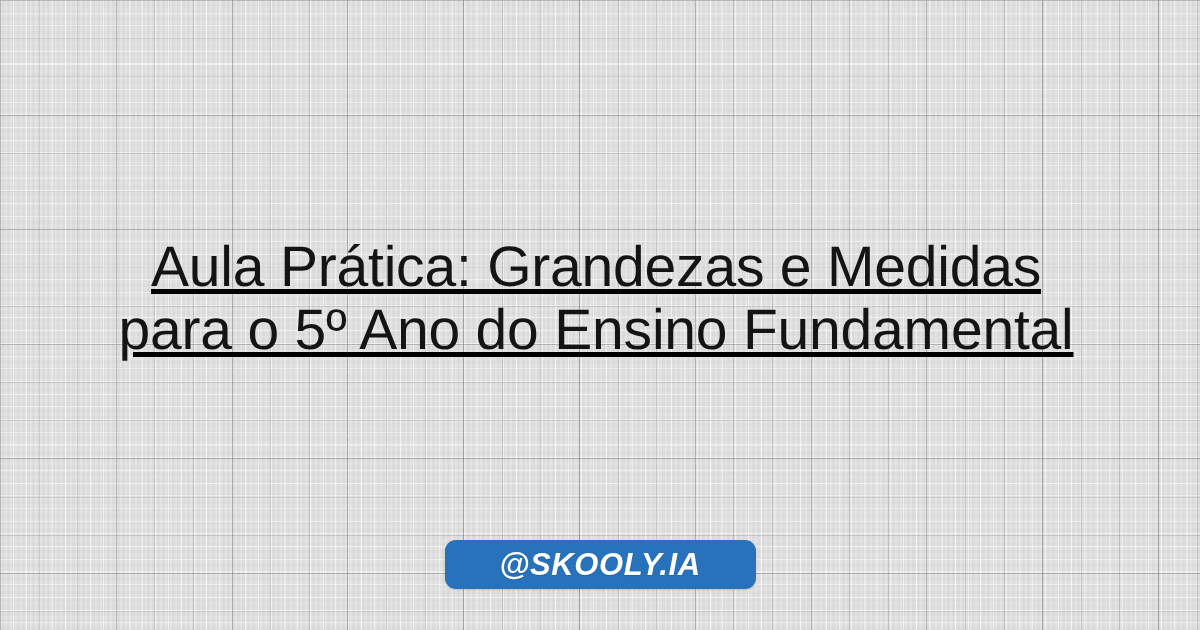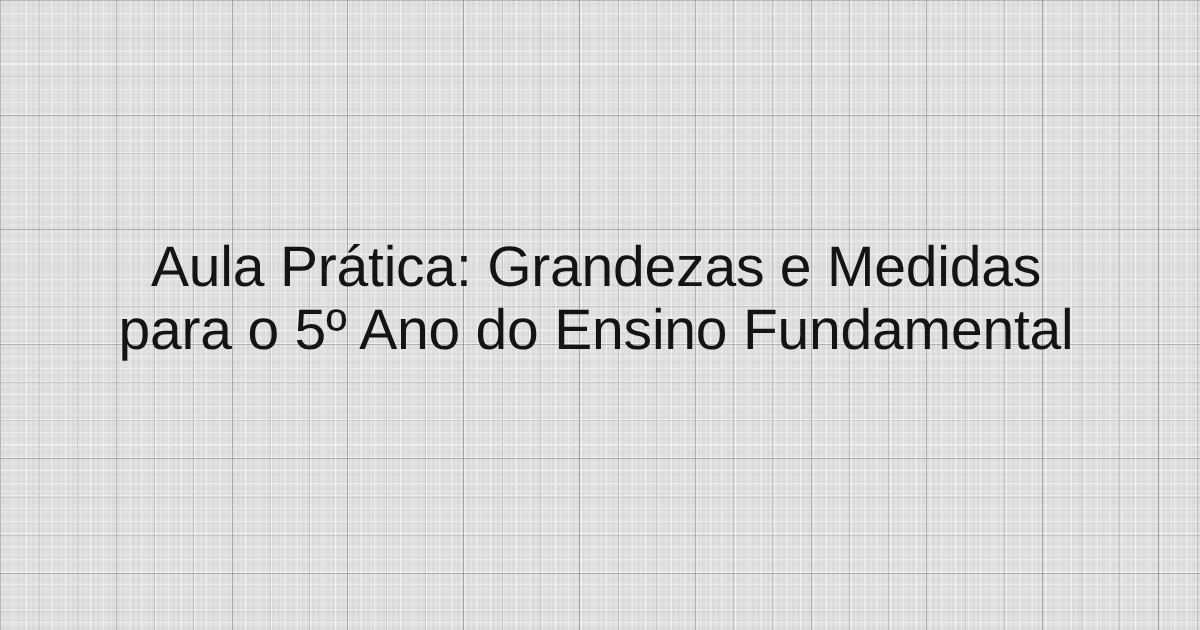--- a/index.html
+++ b/index.html
@@ -76,20 +76,21 @@
   
   .title-wrap {
     position: absolute;
     left: 0;
     right: 8px;
     top: 236px;
     z-index: 3;
     text-align: center;
     padding: 0 12px;
     box-sizing: border-box;
+    text-decoration: underline;
   }
   .og-title {
     margin: 0;
     font-family: "Liberation Sans", sans-serif;
     font-weight: 400;
     font-size: 57px;
     line-height: 63px;
     letter-spacing: -0.2px;
     color: #141414;
     white-space: pre-line;
@@ -137,14 +138,19 @@
   <div class="grid-layer grid-fine"></div>
   <div class="grid-layer grid-medium"></div>
   <div class="grid-layer grid-major"></div>
   <div class="grid-layer grid-noise"></div>
 
   <div class="title-wrap">
     <h1 class="og-title">Aula Prática: Grandezas e Medidas
 para o 5º Ano do Ensino Fundamental</h1>
   </div>
 
+  <div class="badge-wrap">
+    <div class="handle-badge">
+      <span>@SKOOLY.IA</span>
+    </div>
+  </div>
 
 </div>
 
 </body></html>

